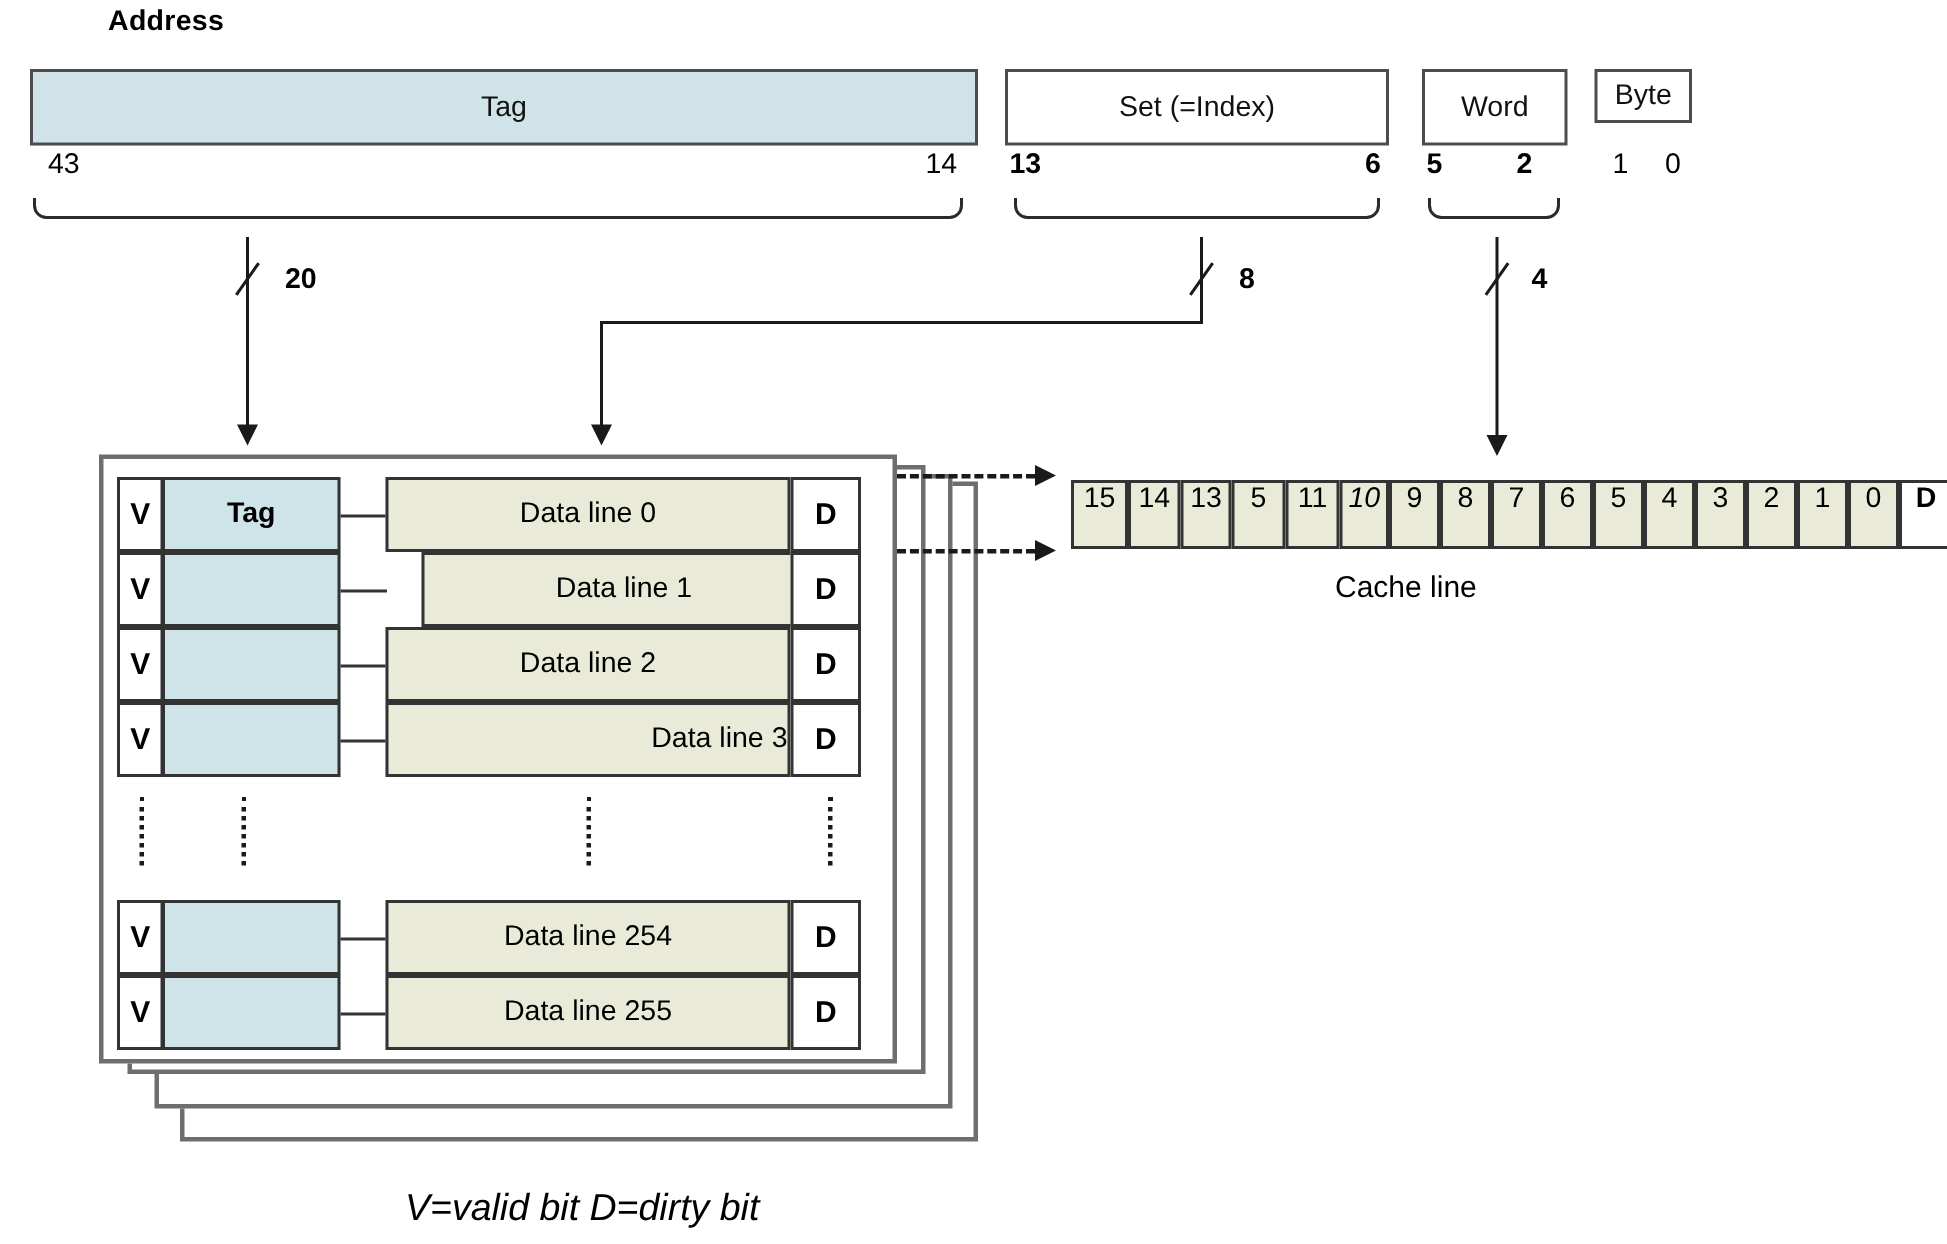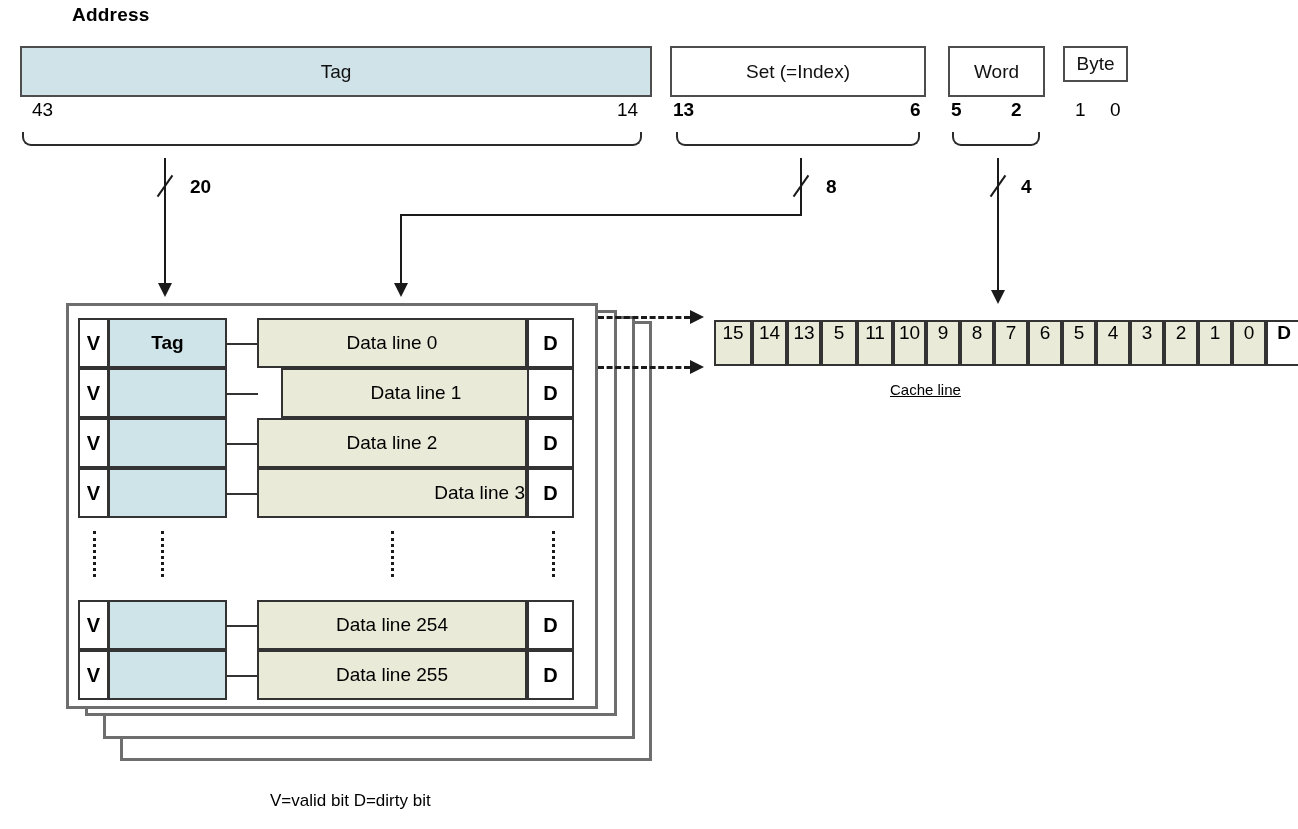--- a/index.html
+++ b/index.html
@@ -126,23 +126,23 @@
     box-sizing: border-box;
     border: 2px solid #333333;
     display: flex;
     align-items: flex-start;
     justify-content: center;
     font-size: 19px;
     background: #e9ebd8;
     height: 46px;
   }
   .cl-cell.dirty { background: #ffffff; font-weight: bold; }
-  .cl-caption { font-size: 15px; text-decoration: underline; }
-
-  .legend { font-size: 17px; }
+  .cl-caption { font-size: 20px; }
+
+  .legend { font-size: 25px; font-style: italic; }
 </style>
 </head>
 <body>
 
 <div class="abs addr-title">Address</div>
 
 <div class="abs field tag" style="left:20px; top:46px; width:632px; height:51px;">
   <span>Tag</span>
 </div>
 <div class="abs field" style="left:670px; top:46px; width:256px; height:51px;">
@@ -284,21 +284,21 @@
     </div>
   <div class="cl-cell" style="width:34px;">
       <span>13</span>
     </div>
   <div class="cl-cell" style="width:36px;">
       <span>5</span>
     </div>
   <div class="cl-cell" style="width:36px;">
       <span>11</span>
     </div>
-  <div class="cl-cell" style="width:33px;">
+  <div class="cl-cell" style="width:33px;font-style:italic;">
       <span>10</span>
     </div>
   <div class="cl-cell" style="width:34px;">
       <span>9</span>
     </div>
   <div class="cl-cell" style="width:34px;">
       <span>8</span>
     </div>
   <div class="cl-cell" style="width:34px;">
       <span>7</span>

